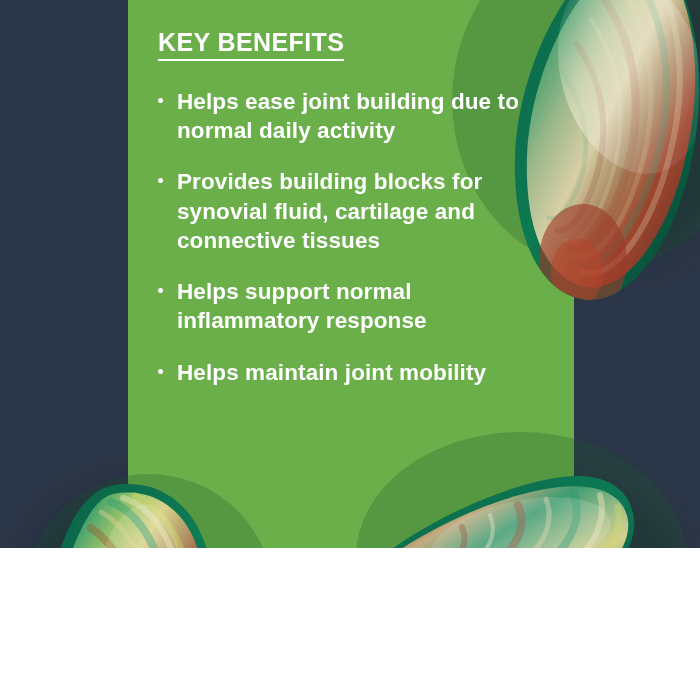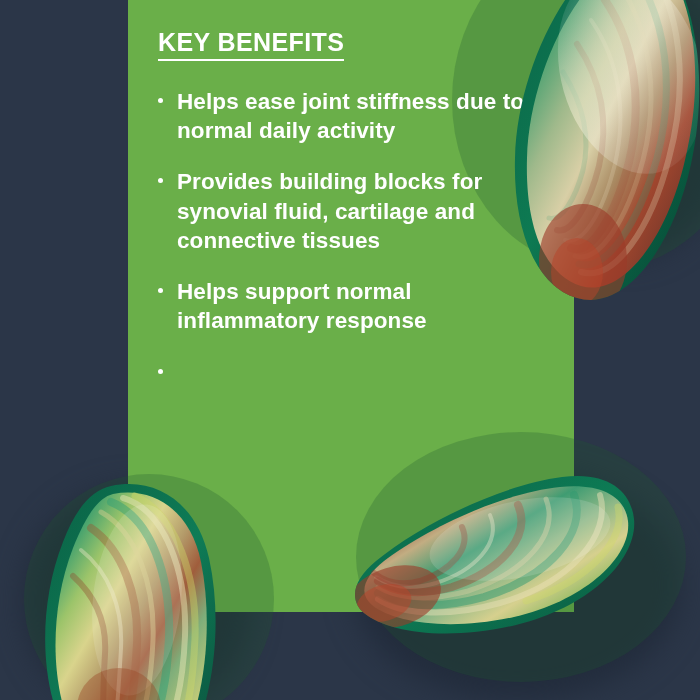--- a/index.html
+++ b/index.html
@@ -7,21 +7,21 @@
     padding: 0;
     background: #ffffff;
   }
   body {
     font-family: "Liberation Sans", sans-serif;
   }
 
   #poster {
     position: relative;
     width: 700px;
-    height: 700px;
+    height: 548px;
     overflow: hidden;
     background: #000000;
   }
 
   
   .navy-bg {
     position: absolute;
     inset: 0;
     background: #2b3648;
   }
@@ -286,29 +286,30 @@
       </g>
     </svg>
   </div>
 
   <div class="content">
     <h1 class="title">KEY BENEFITS</h1>
 
     <ul class="benefits">
       <li class="benefit">
         <span class="dot"></span>
-        <span>Helps ease joint stiffness due to normal daily activity</span>
+        <span>Helps ease joint building due to normal daily activity</span>
       </li>
       <li class="benefit">
         <span class="dot"></span>
         <span>Provides building blocks for synovial fluid, cartilage and connective tissues</span>
       </li>
       <li class="benefit">
         <span class="dot"></span>
         <span>Helps support normal inflammatory response</span>
       </li>
       <li class="benefit">
         <span class="dot"></span>
+        <span>Helps maintain joint mobility</span>
       </li>
     </ul>
   </div>
 
 </div>
 
 </body></html>

